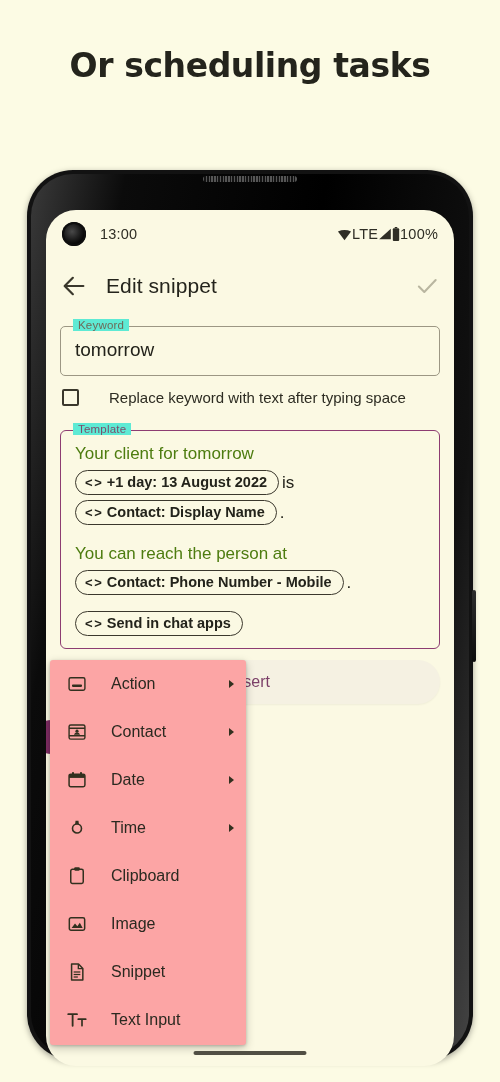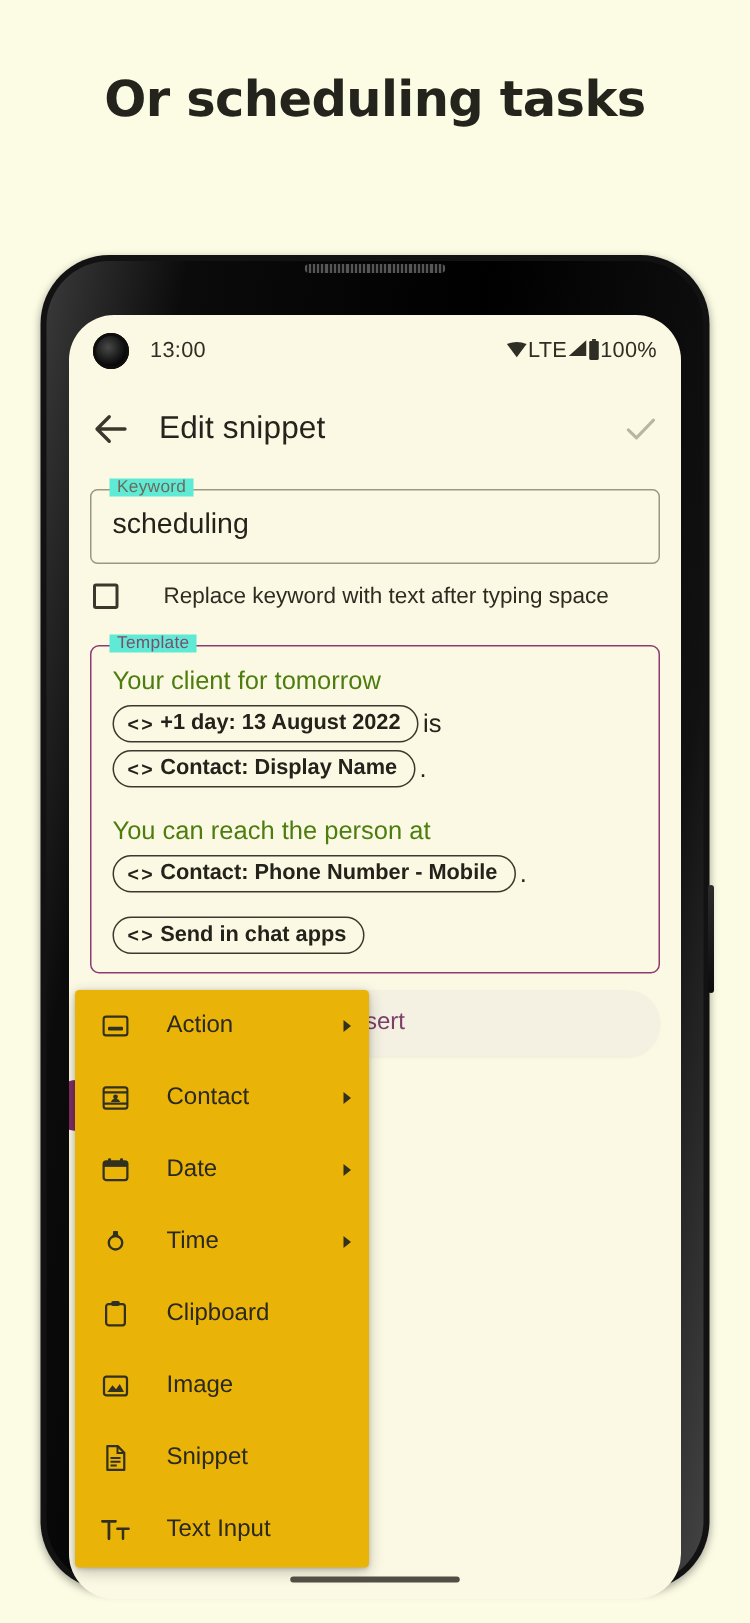--- a/index.html
+++ b/index.html
@@ -61,21 +61,21 @@
     color: #2f2e25;
   }
   .punch-hole {
     width: 24px; height: 24px; border-radius: 50%;
     background: radial-gradient(circle at 42% 40%, #494949 0%, #1b1b1b 42%, #000 70%);
     box-shadow: 0 0 0 2px #0e0e0e inset;
     flex: none;
   }
   .status-time { margin-left: 14px; font-size: 14.5px; letter-spacing: .2px; }
   .status-right {
-    margin-left: auto; display: flex; align-items: flex-start; gap: 0;
+    margin-left: auto; display: flex; align-items: center; gap: 0;
     font-size: 14.5px; letter-spacing: .2px;
   }
   .ico-wifi { width: 15px; height: 13px; display: block; }
   .ico-signal { width: 14px; height: 12px; display: block; }
   .ico-batt { width: 8px; height: 14px; display: block; }
 
   
   .appbar {
     position: absolute; left: 0; top: 48px; width: 408px; height: 56px;
     display: flex; align-items: center; padding: 0 14px; box-sizing: border-box;
@@ -149,21 +149,21 @@
   .fab {
     position: absolute; left: -12px; top: 510px;
     width: 34px; height: 34px; border-radius: 50%;
     background: #7e2d63;
   }
 
   
   .menu {
     position: absolute; left: 4px; top: 450px;
     width: 196px; height: 385px;
-    background: #eab308;
+    background: #fca5a5;
     border-radius: 3px;
     box-shadow: 0 3px 10px rgba(0,0,0,.22), 0 1px 3px rgba(0,0,0,.18);
     overflow: hidden;
   }
   .menu-item {
     display: flex; align-items: center; height: 48px;
     padding: 0 12px 0 17px; box-sizing: border-box; cursor: pointer;
   }
   .menu-icon { width: 20px; height: 20px; flex: none; color: #32301f; }
   .menu-label { margin-left: 24px; font-size: 16px; color: #2a2920; }
@@ -216,21 +216,21 @@
           <path d="M20 12 H5 M11 5 L4 12 L11 19" fill="none" stroke="currentColor" stroke-width="1.9" stroke-linecap="round" stroke-linejoin="round"></path>
         </svg>
         <div class="appbar-title">Edit snippet</div>
         <svg class="appbar-check" viewBox="0 0 24 24">
           <path d="M4.5 12.5 L9.5 17.5 L20 6.5" fill="none" stroke="currentColor" stroke-width="1.9" stroke-linecap="round" stroke-linejoin="round"></path>
         </svg>
       </div>
 
       <div class="field keyword">
         <span class="field-label">Keyword</span>
-        <span class="field-value">scheduling</span>
+        <span class="field-value">tomorrow</span>
       </div>
 
       <div class="checkrow">
         <span class="checkbox"></span>
         <span class="checkrow-label">Replace keyword with text after typing space</span>
       </div>
 
       <div class="field template">
         <span class="field-label">Template</span>
         <div class="tpl-body" id="tpl-body">

